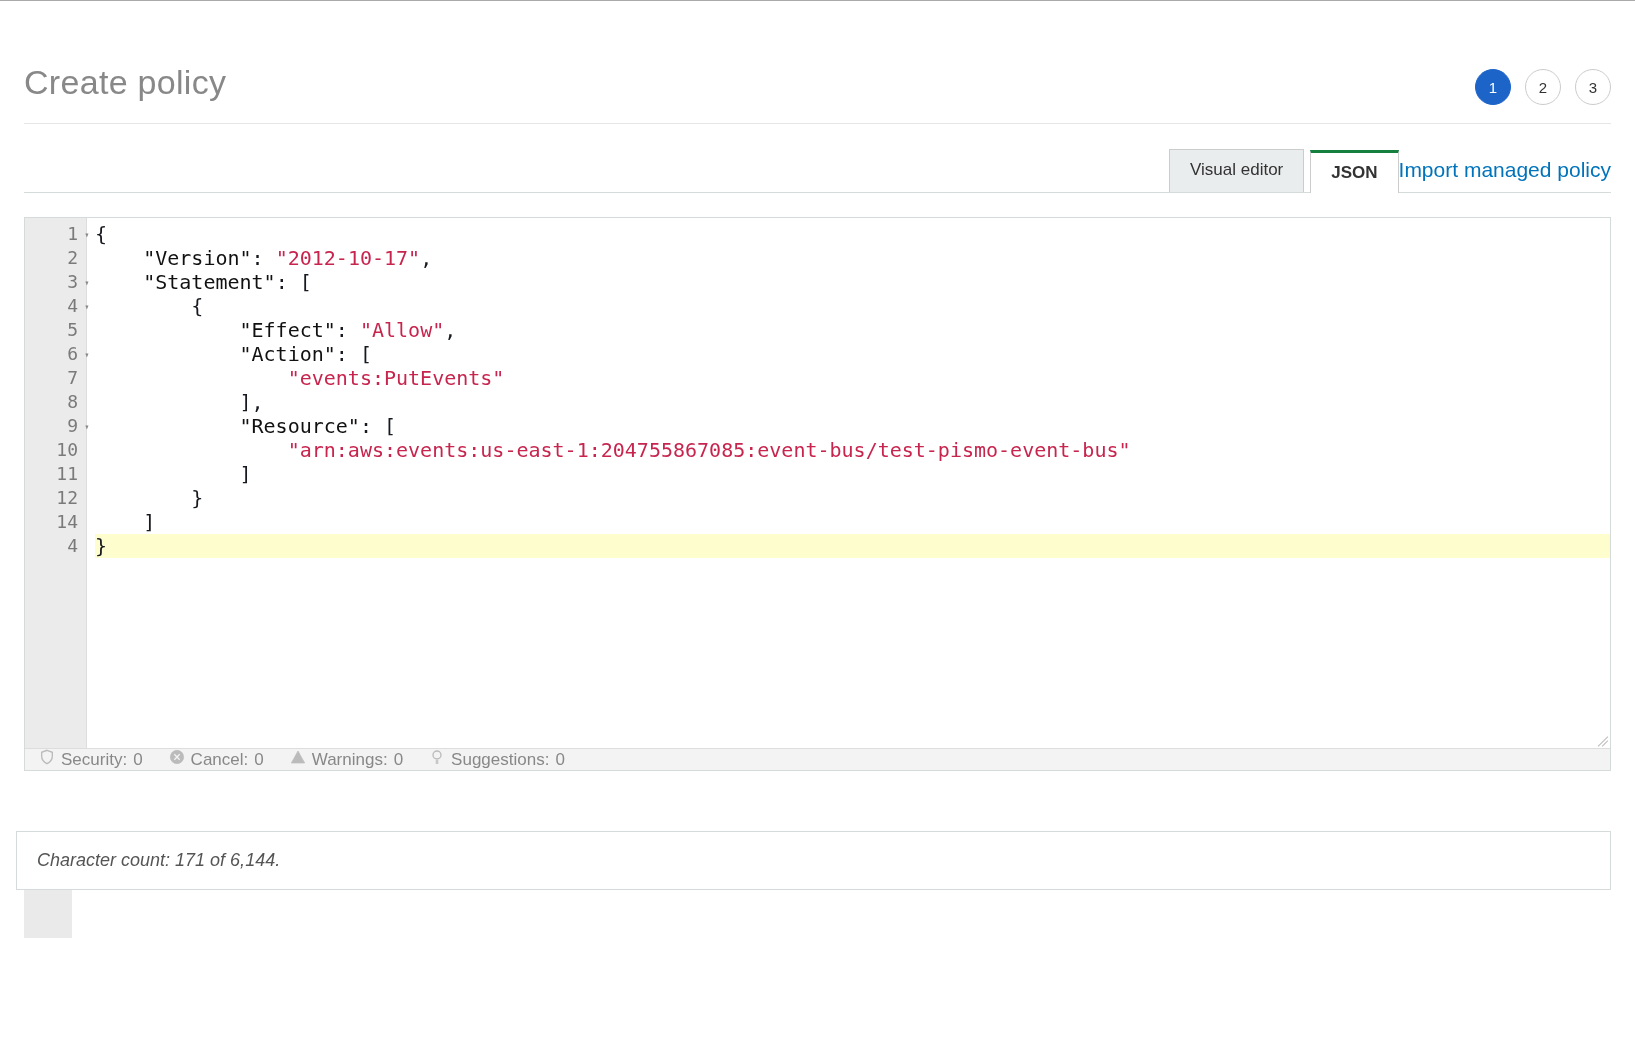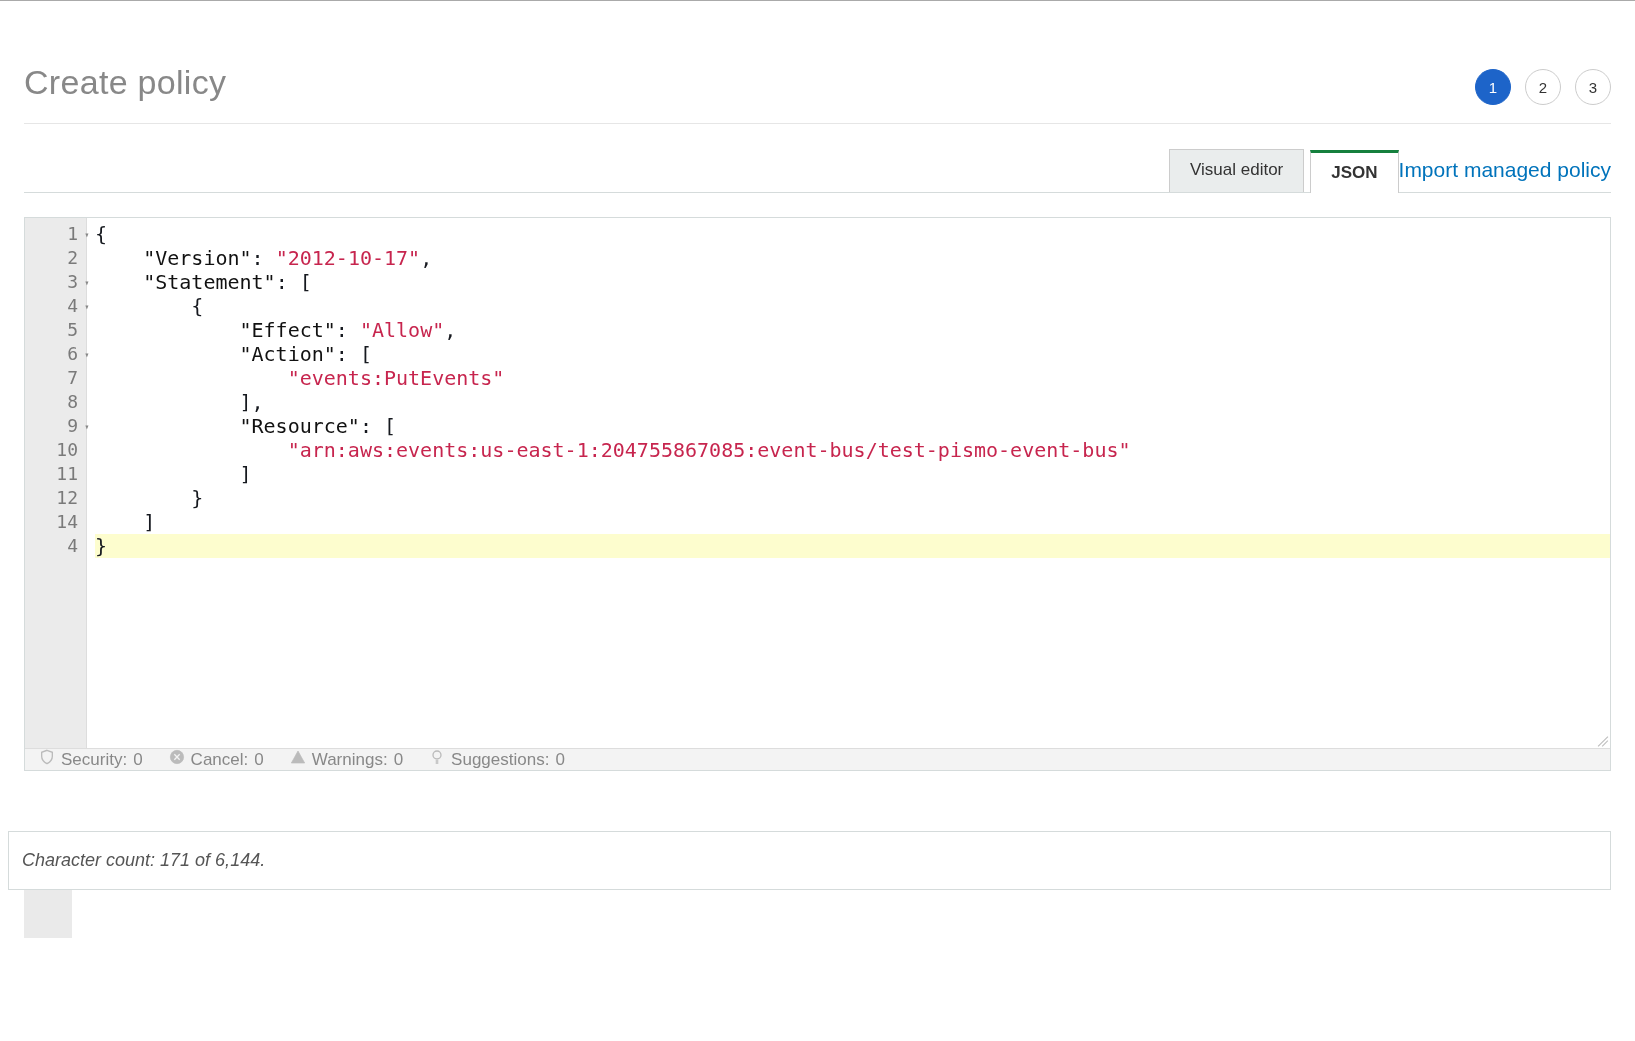--- a/index.html
+++ b/index.html
@@ -44,21 +44,21 @@
   .resize::before, .resize::after { content:""; position:absolute; background:#bbb; height:1px; transform:rotate(-45deg); }
   .resize::before { width:14px; bottom:4px; right:-2px; }
   .resize::after  { width:8px;  bottom:2px; right:-1px; }
 
   
   .status { display:flex; gap:26px; align-items:center; padding:0 14px; background:#f3f3f3; border-top:1px solid #ddd; color:#888; font-size:17px; }
   .status .item { display:flex; align-items:center; gap:6px; }
   .status svg { width:16px; height:16px; fill:#bbb; stroke:#bbb; }
 
   
-  .footer { margin:60px 24px 0 8px; border:1px solid #d5dbdb; padding:18px 13px; display:flex; align-items:center; justify-content:space-between; }
+  .footer { margin:60px 24px 0 16px; border:1px solid #d5dbdb; padding:18px 20px; display:flex; align-items:center; justify-content:space-between; }
   .char-count { font-style:italic; color:#555; font-size:18px; }
   .actions { display:flex; gap:18px; align-items:center; }
   .btn-cancel { background:none; border:none; color:#0073bb; font-size:17px; font-weight:600; cursor:pointer; }
   .btn-primary { background:#2b6cb0; background:linear-gradient(#2f76c6,#1d5fa8); border:1px solid #1b4f8a; color:#fff; font-size:17px; font-weight:600; padding:8px 18px; border-radius:3px; cursor:pointer; }
 
   .bottom-stub { margin:0 24px; width:48px; height:48px; background:#eaeaea; }
 </style>
 </head>
 <body>
 

